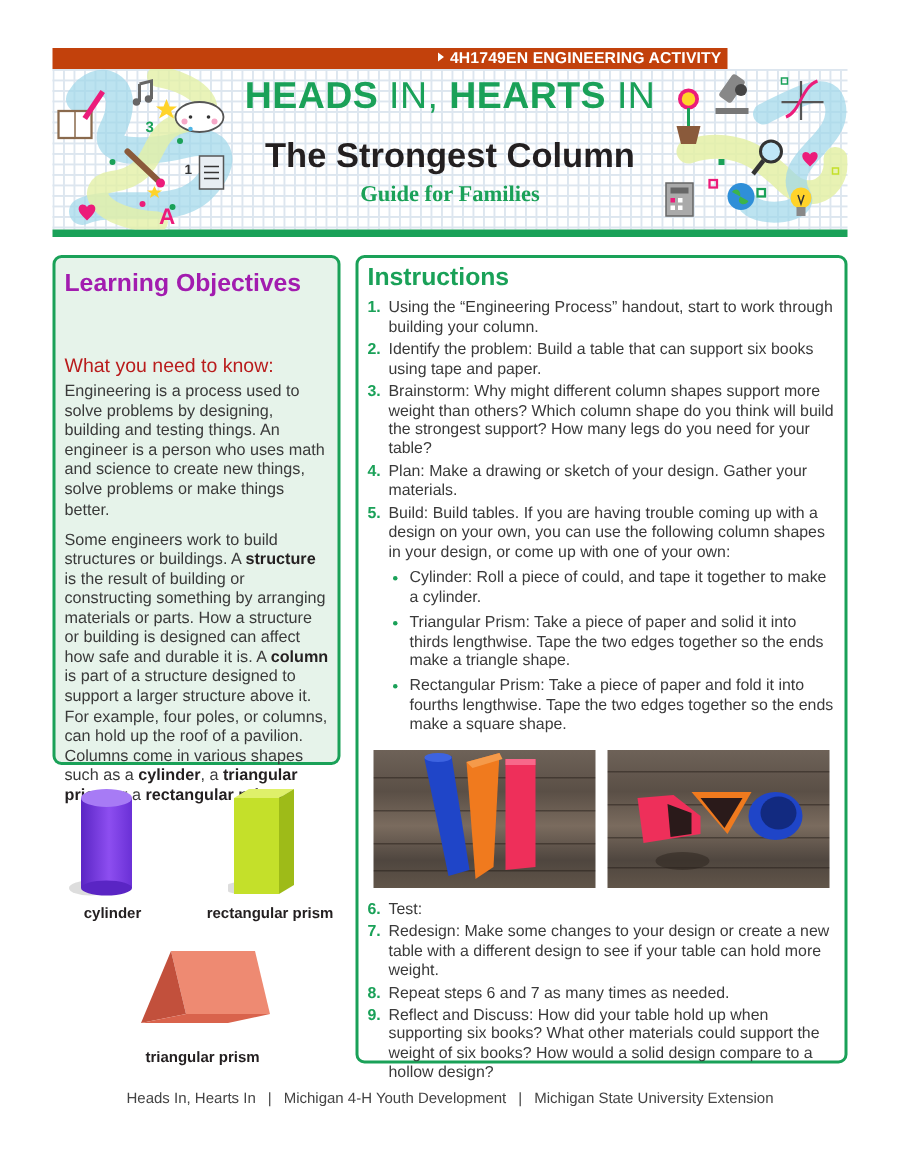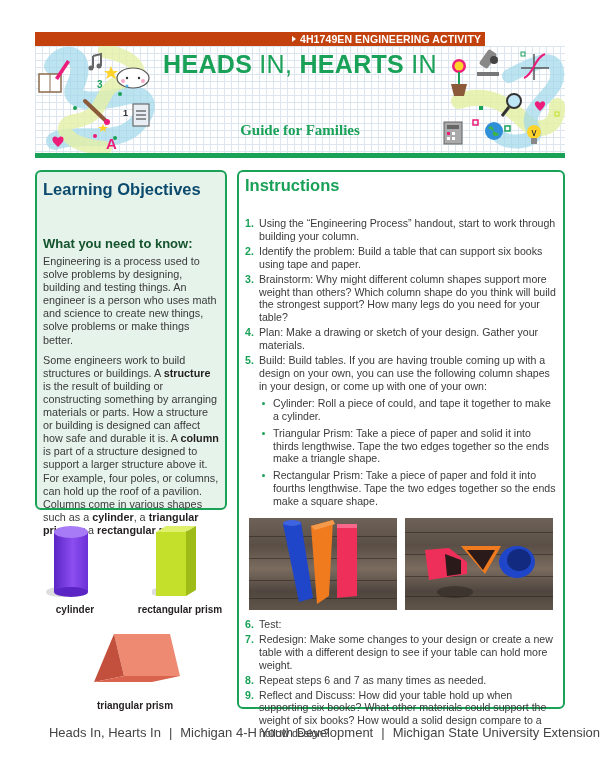--- a/index.html
+++ b/index.html
@@ -27,47 +27,47 @@
   .banner-title-2 { position: absolute; left: 126px; top: 58px; width: 278px; text-align: center;
     font-size: 23px; font-weight: bold; color: #231f20; white-space: nowrap; }
   .banner-title-3 { position: absolute; left: 126px; top: 90px; width: 278px; text-align: center;
     font-size: 15px; font-weight: bold; color: #1aa158; font-family: Liberation Serif, serif; }
 
   .deco { position: absolute; }
 
   
   .lo-box { position: absolute; left: 35px; top: 170px; width: 192px; height: 340px;
     border: 2px solid #1aa158; border-radius: 6px; background: #e6f3ea; padding: 8px 6px 0 6px; }
-  .lo-title { font-size: 16.5px; font-weight: bold; color: #0c4a6e; margin-bottom: 6px; }
-  .lo-sub { font-size: 13px; font-weight: bold; color: #14532d; margin-bottom: 4px; margin-top: 37px; }
+  .lo-title { font-size: 16.5px; font-weight: bold; color: #a21caf; margin-bottom: 6px; }
+  .lo-sub { font-size: 13px; font-weight: normal; color: #b91c1c; margin-bottom: 4px; margin-top: 37px; }
   .lo-p { font-size: 10.8px; line-height: 13.1px; color: #3a3a3a; margin-bottom: 7px; }
   .lo-p b { color: #231f20; }
 
   
   .shape-label { position: absolute; font-size: 10px; font-weight: bold; color: #231f20; text-align: center; }
 
   
   .ins-box { position: absolute; left: 237px; top: 170px; width: 328px; height: 539px;
     border: 2px solid #1aa158; border-radius: 6px; background: #ffffff; padding: 4px 6px 0 6px; }
-  .ins-title { font-size: 16.5px; font-weight: bold; color: #1aa158; margin-bottom: 22px; }
+  .ins-title { font-size: 16.5px; font-weight: bold; color: #1aa158; margin-bottom: 4px; }
   ol.steps { list-style: none; }
   ol.steps li { position: relative; padding-left: 14px; font-size: 10.6px; line-height: 12.9px; color: #3a3a3a; margin-bottom: 2px; }
   ol.steps li .num { position: absolute; left: 0; top: 0; font-weight: bold; color: #1aa158; }
   ul.bullets { list-style: none; margin-top: 4px; }
   ul.bullets li { position: relative; padding-left: 14px; margin-bottom: 4px; }
   ul.bullets li::before { content: ""; position: absolute; left: 3px; top: 5px; width: 3px; height: 3px; border-radius: 50%; background: #1aa158; }
 
   .photos { display: flex; gap: 8px; margin: 10px 0 8px 4px; }
   .photo { width: 148px; height: 92px; position: relative; overflow: hidden;
     background: linear-gradient(180deg, #6e6258 0%, #5a4f46 30%, #7a6b5e 55%, #4f463f 80%, #615549 100%); }
   .photo .plank { position: absolute; left: 0; width: 100%; height: 1px; background: rgba(30,25,20,0.45); }
 
   
-  .footer { position: absolute; left: 0; top: 728px; width: 600px; text-align: right;
-    font-size: 13px; color: #444; line-height: 10px; }
+  .footer { position: absolute; left: 0; top: 728px; width: 600px; text-align: center;
+    font-size: 10px; color: #444; line-height: 10px; }
   .footer .sep { margin: 0 8px; }
 </style>
 </head>
 <body>
 
 <div class="banner">
   <div class="banner-grid"></div>
   <div class="banner-topbar">
     <span class="code"><span class="tri"></span><span>4H1749EN ENGINEERING ACTIVITY</span></span>
   </div>
@@ -166,20 +166,21 @@
         <rect x="8" y="91" width="3" height="3" fill="#fff"></rect>
         <rect x="13" y="91" width="3" height="3" fill="#fff"></rect>
       </g>
     <rect x="34" y="74" width="5" height="5" fill="none" stroke="#ec1c7a" stroke-width="1.5"></rect>
     <rect x="66" y="80" width="5" height="5" fill="none" stroke="#1aa158" stroke-width="1.5"></rect>
     <rect x="40" y="60" width="4" height="4" fill="#1aa158"></rect>
     <rect x="116" y="66" width="4" height="4" fill="none" stroke="#c4e02a"></rect>
   </svg>
 
   <div class="banner-title-1"><span>HEADS</span><span class="light"> IN, </span><span>HEARTS</span><span class="light"> IN</span></div>
+  <div class="banner-title-2">The Strongest Column</div>
   <div class="banner-title-3">Guide for Families</div>
 </div>
 
 <div class="lo-box">
   <div class="lo-title">Learning Objectives</div>
   <div class="lo-sub">What you need to know:</div>
   <p class="lo-p">Engineering is a process used to solve problems by designing, building and testing things. An engineer is a person who uses math and science to create new things, solve problems or make things better.</p>
   <p class="lo-p"><span>Some engineers work to build structures or buildings. A </span><b>structure</b><span> is the result of building or constructing something by arranging materials or parts. How a structure or building is designed can affect how safe and durable it is. A </span><b>column</b><span> is part of a structure designed to support a larger structure above it. For example, four poles, or columns, can hold up the roof of a pavilion. Columns come in various shapes such as a </span><b>cylinder</b><span>, a </span><b>triangular prism</b><span> or a </span><b>rectangular prism</b><span>.</span></p>
 </div>
 

